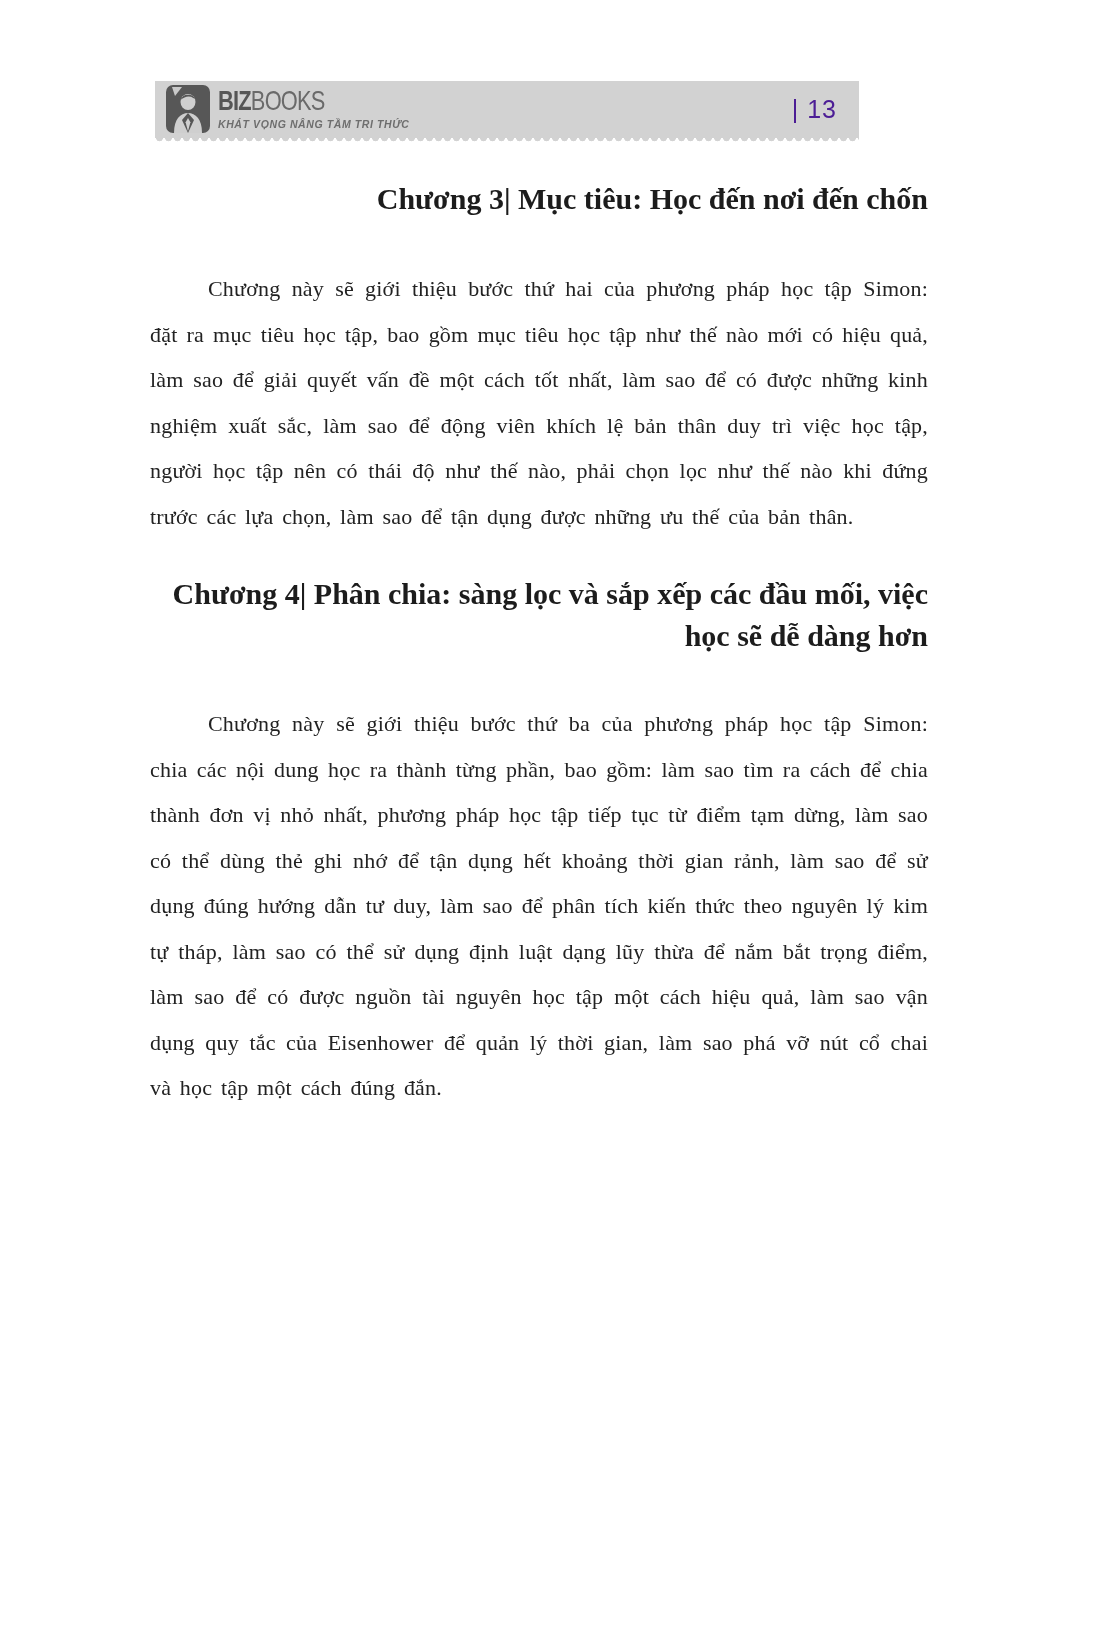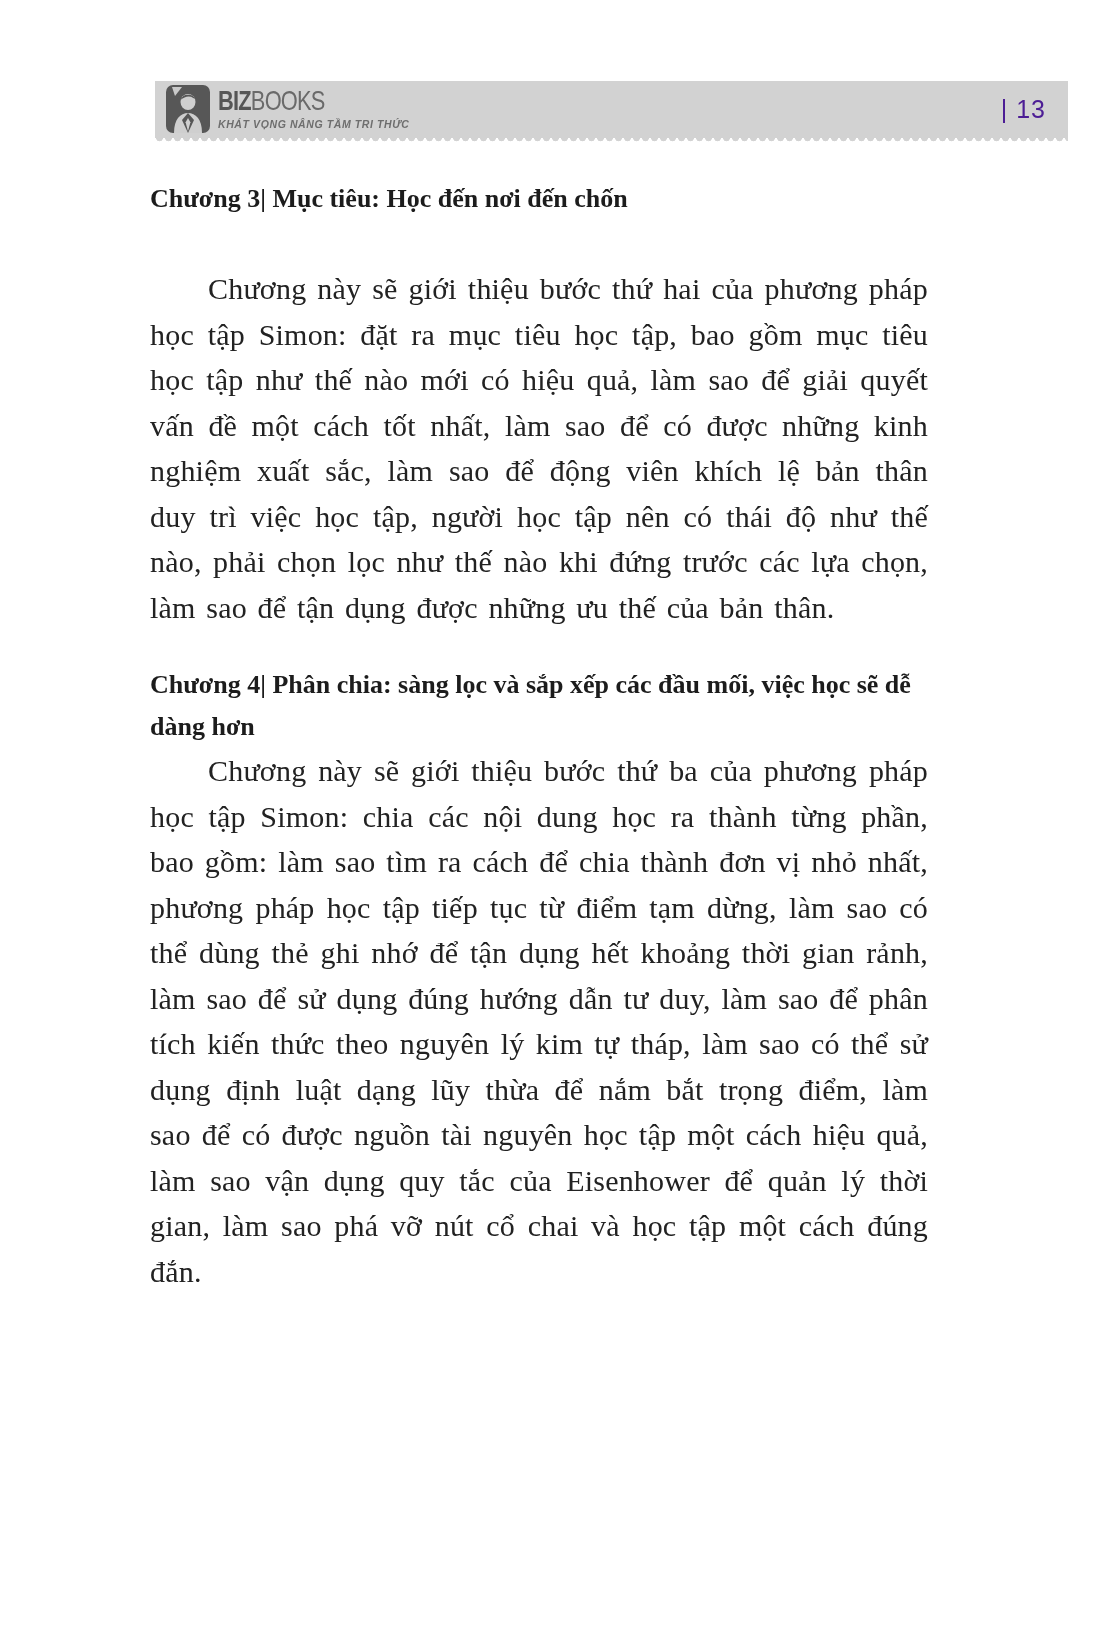--- a/index.html
+++ b/index.html
@@ -1,44 +1,44 @@
 <!DOCTYPE html>
 <html><head>
 <meta charset="utf-8">
 <style>
   html,body{margin:0;padding:0;background:#ffffff;}
   .page{position:relative;width:1119px;height:1646px;background:#ffffff;overflow:hidden;
         font-family:"Liberation Serif", serif;color:#1f1f1f;}
 
   
-  .band{position:absolute;left:155px;top:81px;width:913px;height:57px;background:#d2d2d2;}
+  .band{position:absolute;left:155px;top:81px;width:704px;height:57px;background:#d2d2d2;}
   .band::after{content:"";position:absolute;left:0;right:0;top:100%;height:5px;
         background-image:radial-gradient(circle at 4.5px 0px,#d2d2d2 3.1px,rgba(0,0,0,0) 3.6px);
         background-size:9px 5px;background-repeat:repeat-x;}
   .logo{position:absolute;left:11px;top:4px;display:flex;align-items:flex-start;}
   .logo-icon{width:44px;height:48px;display:block;}
   .brand-wrap{margin-left:8px;padding-top:2px;}
   .brand{font-family:"Liberation Sans", sans-serif;font-size:28px;font-weight:700;
         color:#565656;letter-spacing:-1px;transform:scaleX(0.78);transform-origin:left top;
         line-height:28px;white-space:nowrap;}
   .brand .light{font-weight:400;color:#6a6a6a;}
   .tagline{font-family:"Liberation Sans", sans-serif;font-size:10.5px;font-weight:700;
         color:#6e6e6e;letter-spacing:0.6px;margin-top:3px;white-space:nowrap;font-style:italic;}
   .pagenum{position:absolute;right:22px;top:14px;font-family:"Liberation Sans", sans-serif;
         font-size:25px;font-weight:400;color:#4c1d95;letter-spacing:1px;}
 
   
   .content{position:absolute;left:150px;top:178px;width:778px;}
-  .section-heading{margin:0;font-size:26px;font-weight:700;line-height:42px;color:#1c1c1c;
-        font-family:"Liberation Serif", serif;}
-  .section-body{margin:0;font-size:30px;line-height:45.5px;text-align:justify;
+  .section-heading{margin:0;font-size:30px;font-weight:700;line-height:42px;color:#1c1c1c;
+        font-family:"Liberation Serif", serif;text-align:right;}
+  .section-body{margin:0;font-size:22px;line-height:45.5px;text-align:justify;
         text-indent:58px;color:#222222;word-spacing:3px;letter-spacing:0.2px;}
   .section-1 .section-heading{margin-bottom:46px;}
   .section-2{margin-top:34px;}
-  .section-2 .section-heading{}
+  .section-2 .section-heading{margin-bottom:44px;}
 </style>
 </head>
 <body>
 
 <div class="page">
 
   <div class="band">
     <div class="logo">
       <svg class="logo-icon" viewBox="0 0 44 48" xmlns="http://www.w3.org/2000/svg">
         <rect x="0" y="0" width="44" height="48" rx="7" fill="#575757"></rect>

